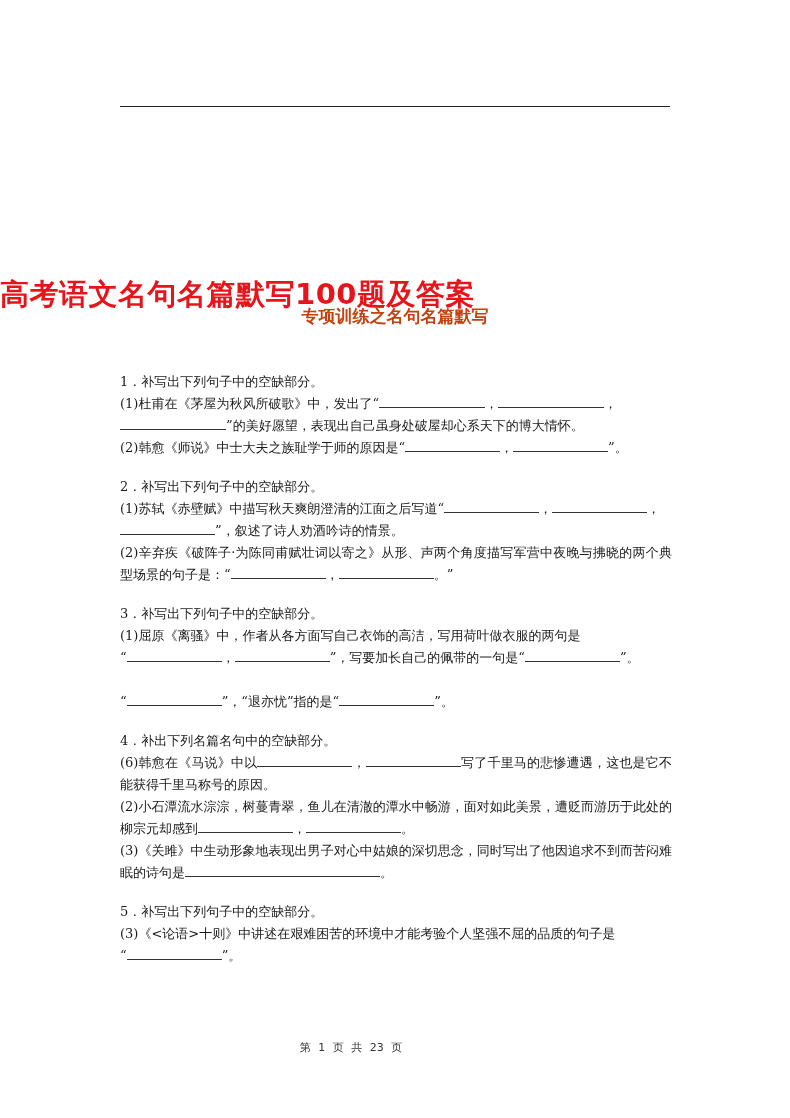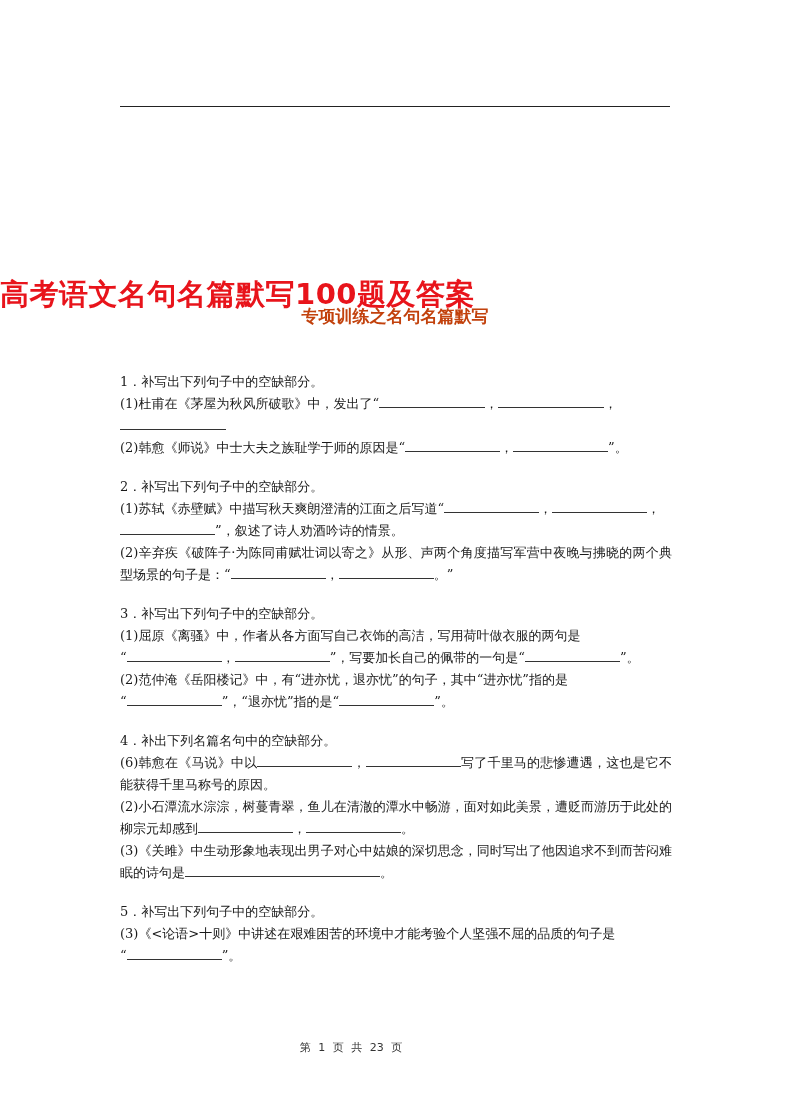--- a/index.html
+++ b/index.html
@@ -24,21 +24,21 @@
 
 <div class="header-rule"></div>
 <div class="doc-title">高考语文名句名篇默写100题及答案</div>
 <div class="doc-subtitle">专项训练之名句名篇默写</div>
 
 <div class="body">
 
   <div class="q">
     <div>1．补写出下列句子中的空缺部分。</div>
     <div class="wrap">
-      <span>(1)杜甫在《茅屋为秋风所破歌》中，发出了“</span><span class="blank b105"></span><span>，</span><span class="blank b105"></span><span>，</span><br><span class="blank b105"></span>
+      <span>(1)杜甫在《茅屋为秋风所破歌》中，发出了“</span><span class="blank b105"></span><span>，</span><span class="blank b105"></span><span>，</span><br><span class="blank b105"></span><span>”的美好愿望，表现出自己虽身处破屋却心系天下的博大情怀。</span>
     </div>
     <div class="wrap">
       <span>(2)韩愈《师说》中士大夫之族耻学于师的原因是“</span><span class="blank b95"></span><span>，</span><span class="blank b95"></span><span>”。</span>
     </div>
   </div>
 
   <div class="q">
     <div>2．补写出下列句子中的空缺部分。</div>
     <div class="wrap">
       <span>(1)苏轼《赤壁赋》中描写秋天爽朗澄清的江面之后写道“</span><span class="blank b95"></span><span>，</span><span class="blank b95"></span><span>，</span><br><span class="blank b95"></span><span>”，叙述了诗人劝酒吟诗的情景。</span>
@@ -47,21 +47,21 @@
       <span>(2)辛弃疾《破阵子·为陈同甫赋壮词以寄之》从形、声两个角度描写军营中夜晚与拂晓的两个典型场景的句子是：“</span><span class="blank b95"></span><span>，</span><span class="blank b95"></span><span>。”</span>
     </div>
   </div>
 
   <div class="q">
     <div>3．补写出下列句子中的空缺部分。</div>
     <div class="wrap">
       <span>(1)屈原《离骚》中，作者从各方面写自己衣饰的高洁，写用荷叶做衣服的两句是</span><br><span>“</span><span class="blank b95"></span><span>，</span><span class="blank b95"></span><span>”，写要加长自己的佩带的一句是“</span><span class="blank b95"></span><span>”。</span>
     </div>
     <div class="wrap">
-      <span>(2)范仲淹《岳阳楼记》中，有“进亦忧，退亦忧”的句子，其中“进亦忧”指的是</span><br><span>“</span><span class="blank b95"></span><span>”，“退亦忧”指的是“</span><span class="blank b95"></span><span>”。</span>
+      <br><span>“</span><span class="blank b95"></span><span>”，“退亦忧”指的是“</span><span class="blank b95"></span><span>”。</span>
     </div>
   </div>
 
   <div class="q">
     <div>4．补出下列名篇名句中的空缺部分。</div>
     <div class="wrap">
       <span>(6)韩愈在《马说》中以</span><span class="blank b95"></span><span>，</span><span class="blank b95"></span><span>写了千里马的悲惨遭遇，这也是它不能获得千里马称号的原因。</span>
     </div>
     <div class="wrap">
       <span>(2)小石潭流水淙淙，树蔓青翠，鱼儿在清澈的潭水中畅游，面对如此美景，遭贬而游历于此处的柳宗元却感到</span><span class="blank b95"></span><span>，</span><span class="blank b95"></span><span>。</span>

